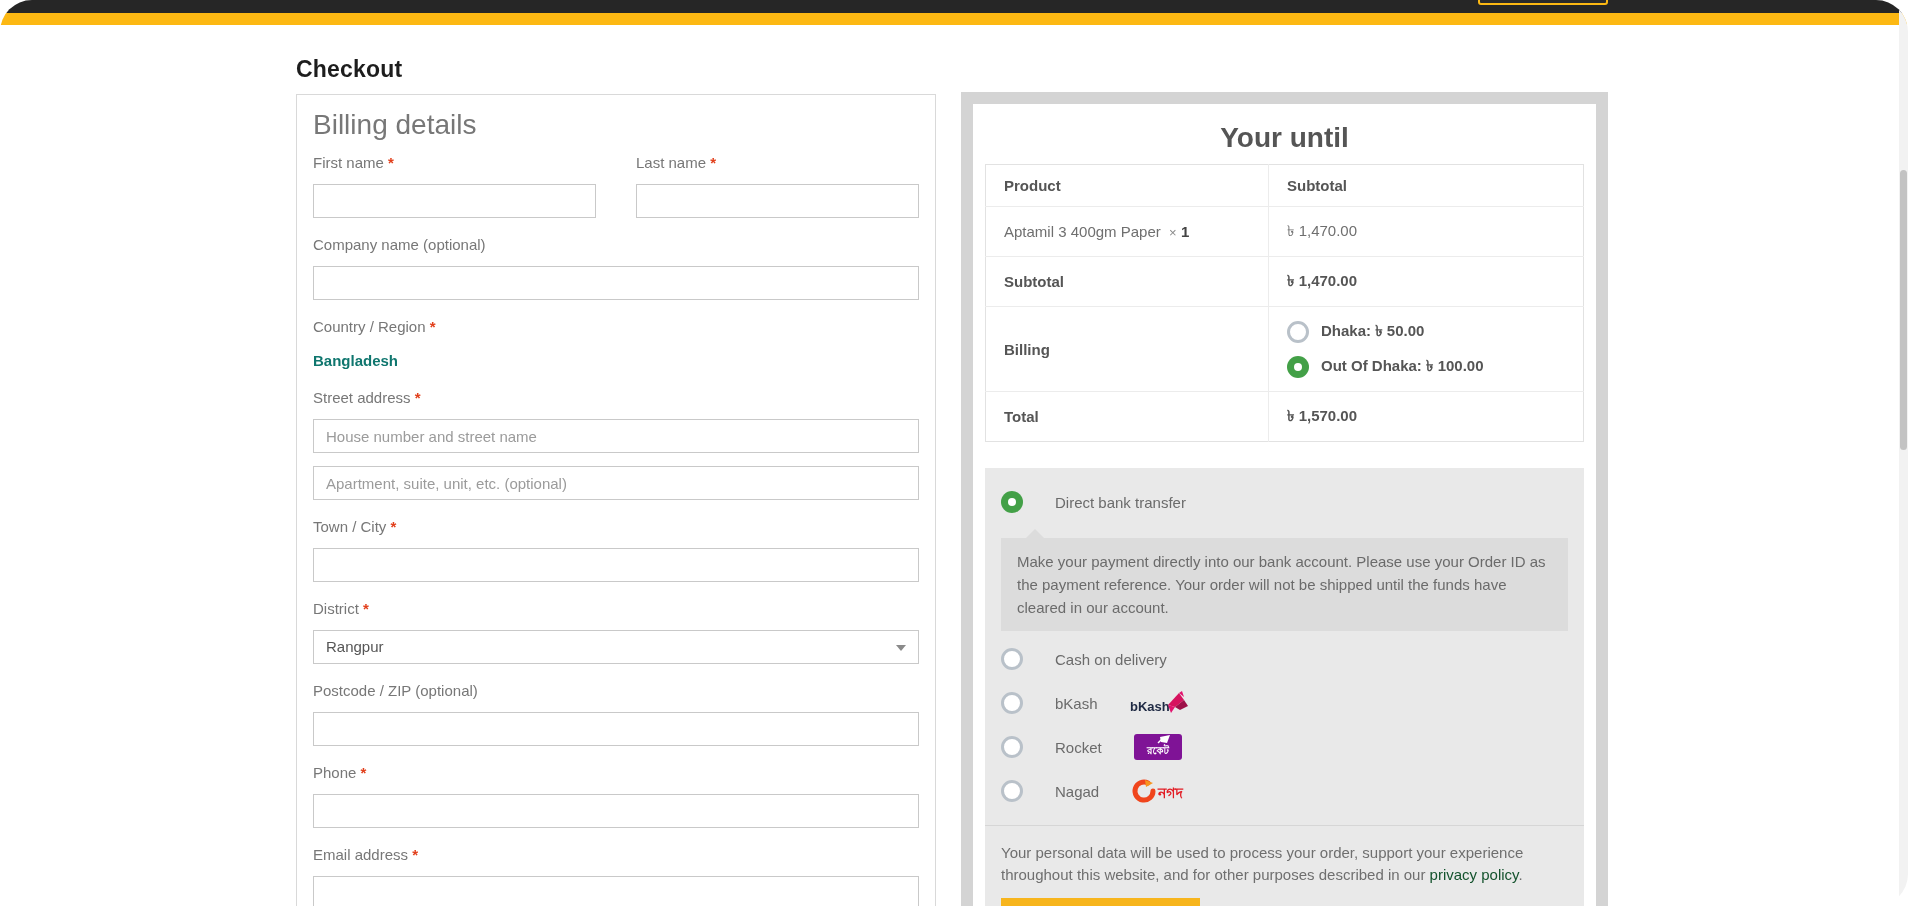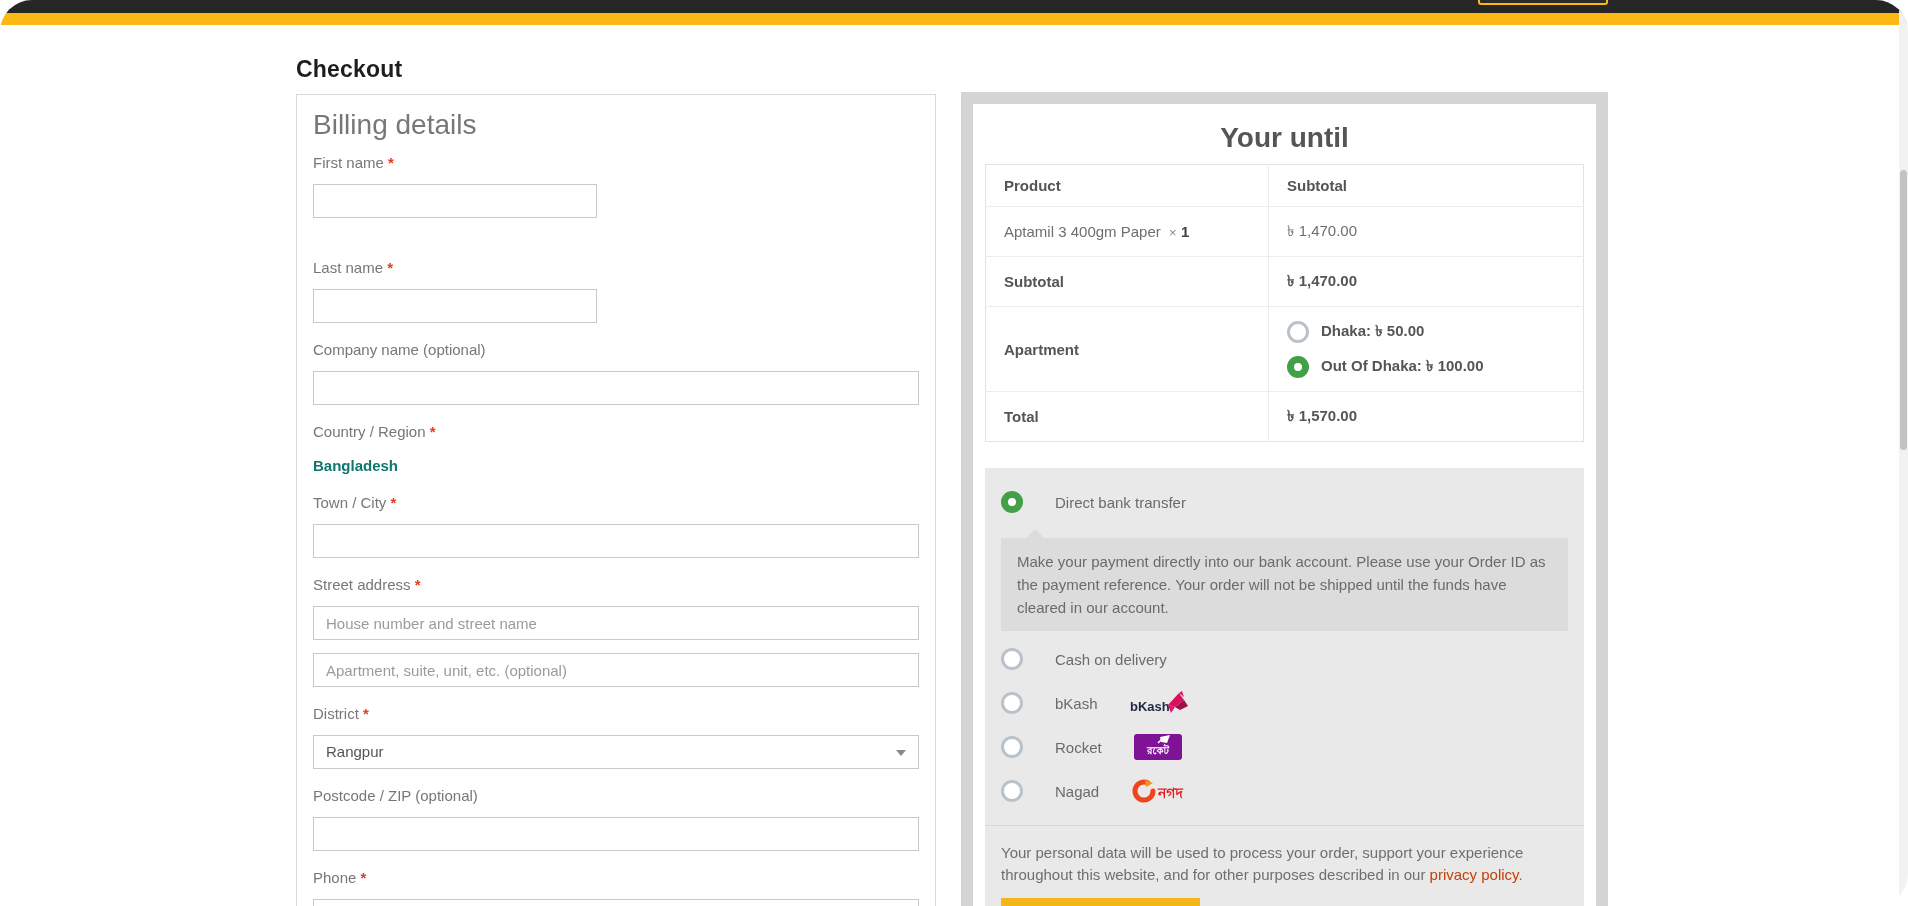--- a/index.html
+++ b/index.html
@@ -17,21 +17,21 @@
   .scrollbar { position:absolute; right:0; top:0; width:9px; height:906px; background:#f2f2f2; }
   .scroll-thumb { position:absolute; left:1px; top:170px; width:7px; height:280px; background:#c3c3c3; border-radius:4px; }
 
   
   .page-title { position:absolute; left:296px; top:56px; font-size:23px; font-weight:bold; color:#1d1d1d; letter-spacing:.2px; }
 
   
   .billing-panel { position:absolute; left:296px; top:94px; width:640px; height:860px;
     background:#fff; border:1px solid #d9d9d9; padding:14px 16px; }
   .billing-title { font-size:28px; font-weight:400; color:#777; margin-bottom:12px; }
-  .fgroup { margin-bottom:17px;flex-direction:column; }
+  .fgroup { margin-bottom:17px; }
   .flabel { display:block; font-size:15px; color:#777; line-height:20px; margin-bottom:11px; }
   .req { color:#e2401c; font-weight:bold; }
   .tinput { display:block; width:100%; height:34px; border:1px solid #c9c9c9; background:#fff;
     font-family:"Liberation Sans",sans-serif; font-size:15px; color:#444; padding:0 12px; outline:none; }
   .tinput::placeholder { color:#9b9b9b; opacity:1; }
   .two-col { display:flex; gap:40px; }
   .two-col .col { width:284px; }
   .country-value { font-size:15px; font-weight:bold; color:#0f766e; margin-top:14px; line-height:20px; }
   .stacked + .stacked { margin-top:13px; }
   .select-box { position:relative; width:100%; height:34px; border:1px solid #c9c9c9; background:#fff;
@@ -66,21 +66,21 @@
   .payment { background:#e9e9e9; margin-top:26px; padding:22px 16px 18px 16px; }
   .pm-row { display:flex; align-items:center; gap:32px; height:24px; margin-bottom:20px; }
   .pm-label { font-size:15px; color:#6b6b6b; }
   .pm-desc { position:relative; background:#dcdcdc; margin:24px 0 16px 0; padding:12px 16px;
     font-size:15px; color:#6b6b6b; line-height:23px; }
   .pm-desc::before { content:""; position:absolute; top:-9px; left:24px; width:0; height:0;
     border-left:10px solid transparent; border-right:10px solid transparent; border-bottom:10px solid #dcdcdc; }
   .pm-logo { display:block; }
   .divider { border:none; border-top:1px solid #d6d6d6; margin:22px -16px 0 -16px; }
   .privacy { margin-top:16px; font-size:15px; color:#6f6f6f; line-height:22px; max-width:575px; }
-  .privacy a { color:#c2410c; text-decoration:none; cursor:pointer;text-align:right; }
+  .privacy a { color:#14532d; text-decoration:none; cursor:pointer;text-align:right; }
   .place-order { display:block; margin-top:12px; width:199px; height:38px; background:#f7b51d; border:none;
     font-family:"Liberation Sans",sans-serif; font-size:16px; font-weight:bold; color:#5a5248; cursor:pointer; }
 </style>
 </head>
 <body>
 
 <div class="viewport">
 
   <div class="topbar"></div>
   <div class="topbar-btn"></div>
@@ -110,28 +110,28 @@
       <label class="flabel">Company name (optional)</label>
       <input class="tinput" type="text" value="" style="">
     </div>
 
     <div class="fgroup">
       <label class="flabel"><span>Country / Region</span> <span class="req">*</span></label>
       <div class="country-value">Bangladesh</div>
     </div>
 
     <div class="fgroup">
-      <label class="flabel"><span>Town / City</span> <span class="req">*</span></label>
-      <input class="tinput" type="text" value="" style="">
-    </div>
-
-    <div class="fgroup">
       <label class="flabel"><span>Street address</span> <span class="req">*</span></label>
       <input class="tinput stacked" type="text" placeholder="House number and street name" style="">
       <input class="tinput stacked" type="text" placeholder="Apartment, suite, unit, etc. (optional)" style="">
+    </div>
+
+    <div class="fgroup">
+      <label class="flabel"><span>Town / City</span> <span class="req">*</span></label>
+      <input class="tinput" type="text" value="" style="">
     </div>
 
     <div class="fgroup">
       <label class="flabel"><span>District</span> <span class="req">*</span></label>
       <div class="select-box">
         <span>Rangpur</span>
         <span class="chevron"></span>
       </div>
     </div>
 
@@ -167,21 +167,21 @@
             <span class="qty-sep">×</span>
             <span class="qty-num">1</span>
           </td>
           <td class="col-right muted">৳ 1,470.00</td>
         </tr>
         <tr>
           <td class="strong">Subtotal</td>
           <td class="col-right strong">৳ 1,470.00</td>
         </tr>
         <tr>
-          <td class="strong">Apartment</td>
+          <td class="strong">Billing</td>
           <td class="col-right">
             <div class="ship-opt">
               <span class="radio off"></span>
               <span class="ship-label">Dhaka: ৳ 50.00</span>
             </div>
             <div class="ship-opt">
               <span class="radio on"></span>
               <span class="ship-label">Out Of Dhaka: ৳ 100.00</span>
             </div>
           </td>

